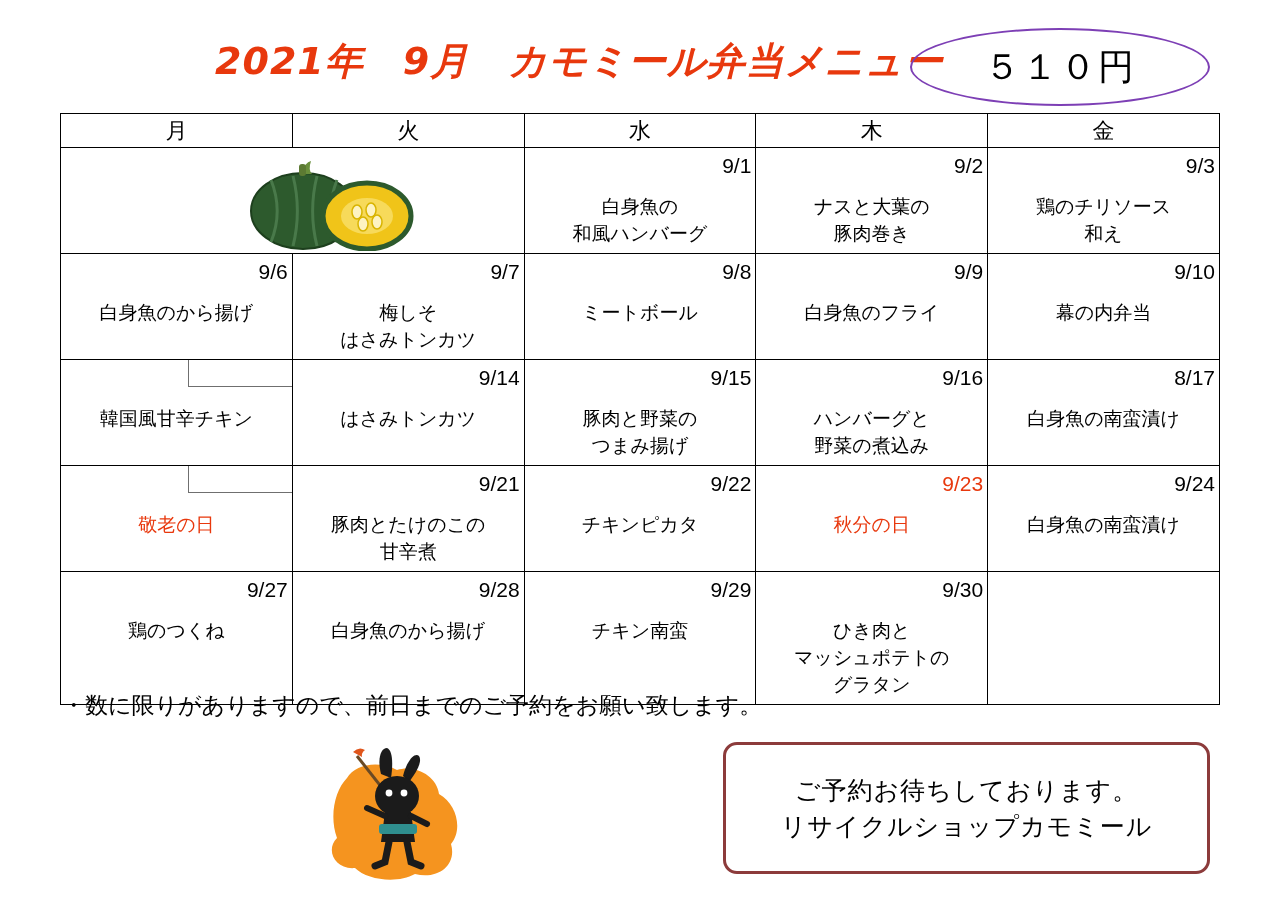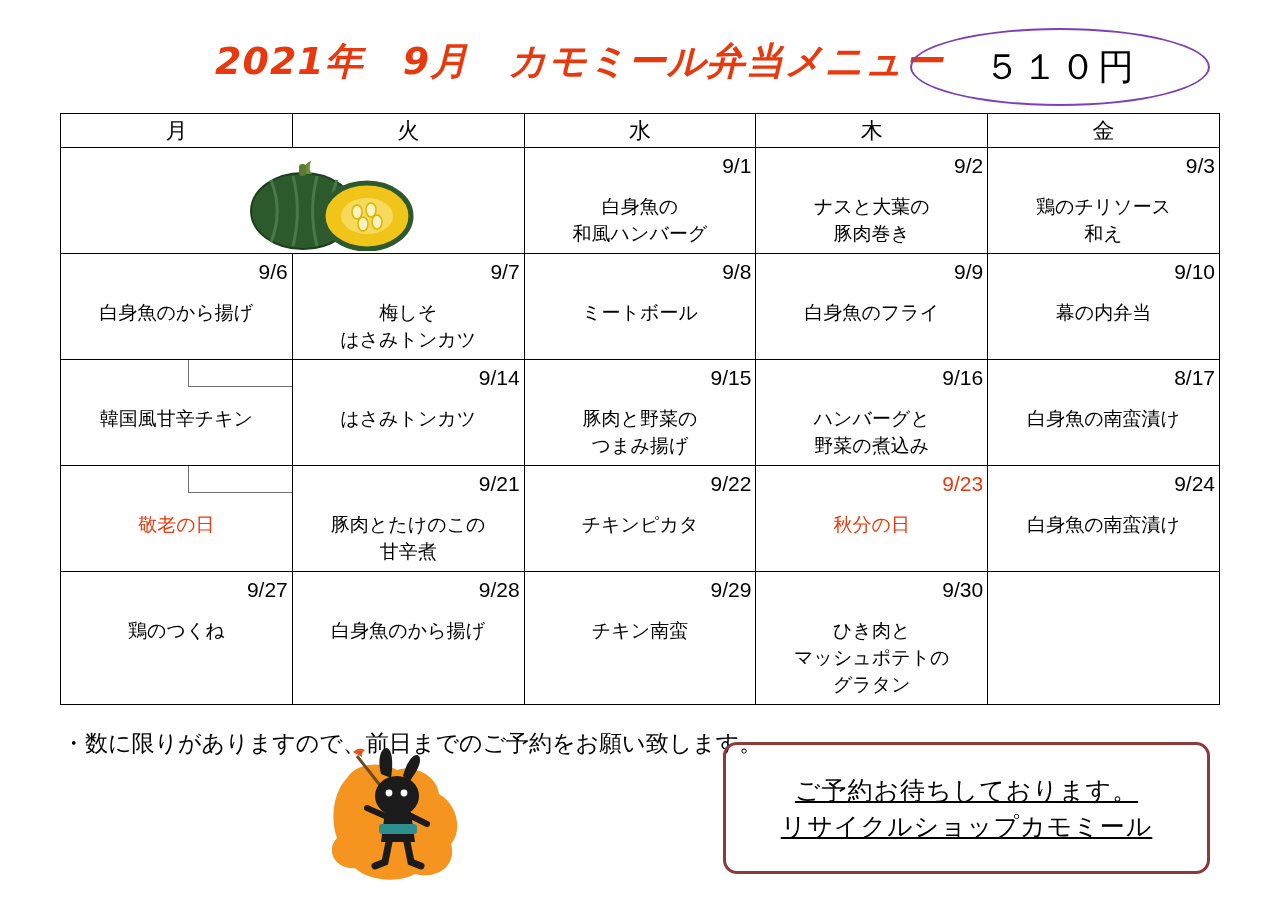--- a/index.html
+++ b/index.html
@@ -125,41 +125,40 @@
     left: 170px;
     top: 8px;
     width: 200px;
     height: 95px;
   }
 
   
   .note {
     position: absolute;
     left: 62px;
-    top: 728px;
+    top: 690px;
     font-size: 23px;
     letter-spacing: 0px;
     white-space: nowrap;
   }
 
   
   .resv-box {
     position: absolute;
     left: 723px;
     top: 742px;
     width: 487px;
     height: 132px;
     border: 3px solid #8c3b3b;
     border-radius: 14px;
     display: flex;
     flex-direction: column;
     align-items: center;
     justify-content: center;
     gap: 2px;
-    text-decoration: underline;
   }
   .resv-line {
     font-size: 25px;
     line-height: 34px;
     letter-spacing: 1px;
     white-space: nowrap;
   }
 
   
   .mascot {

